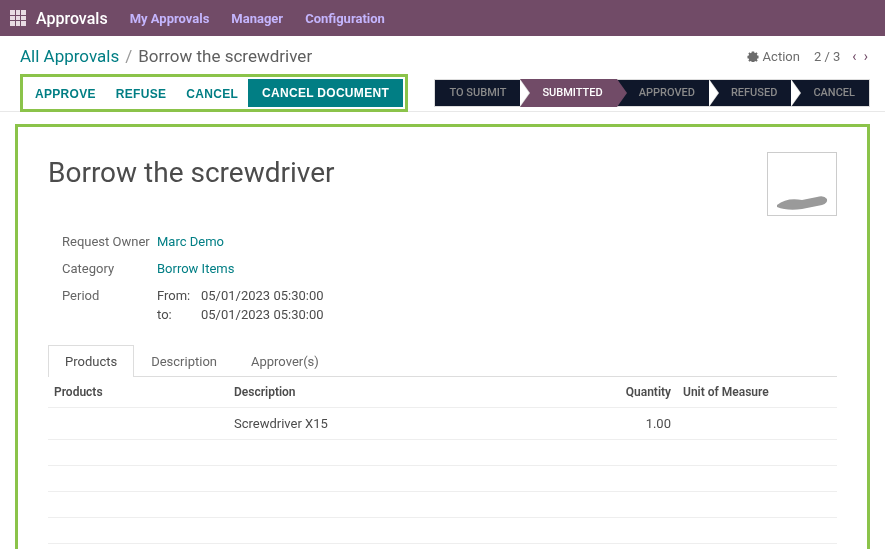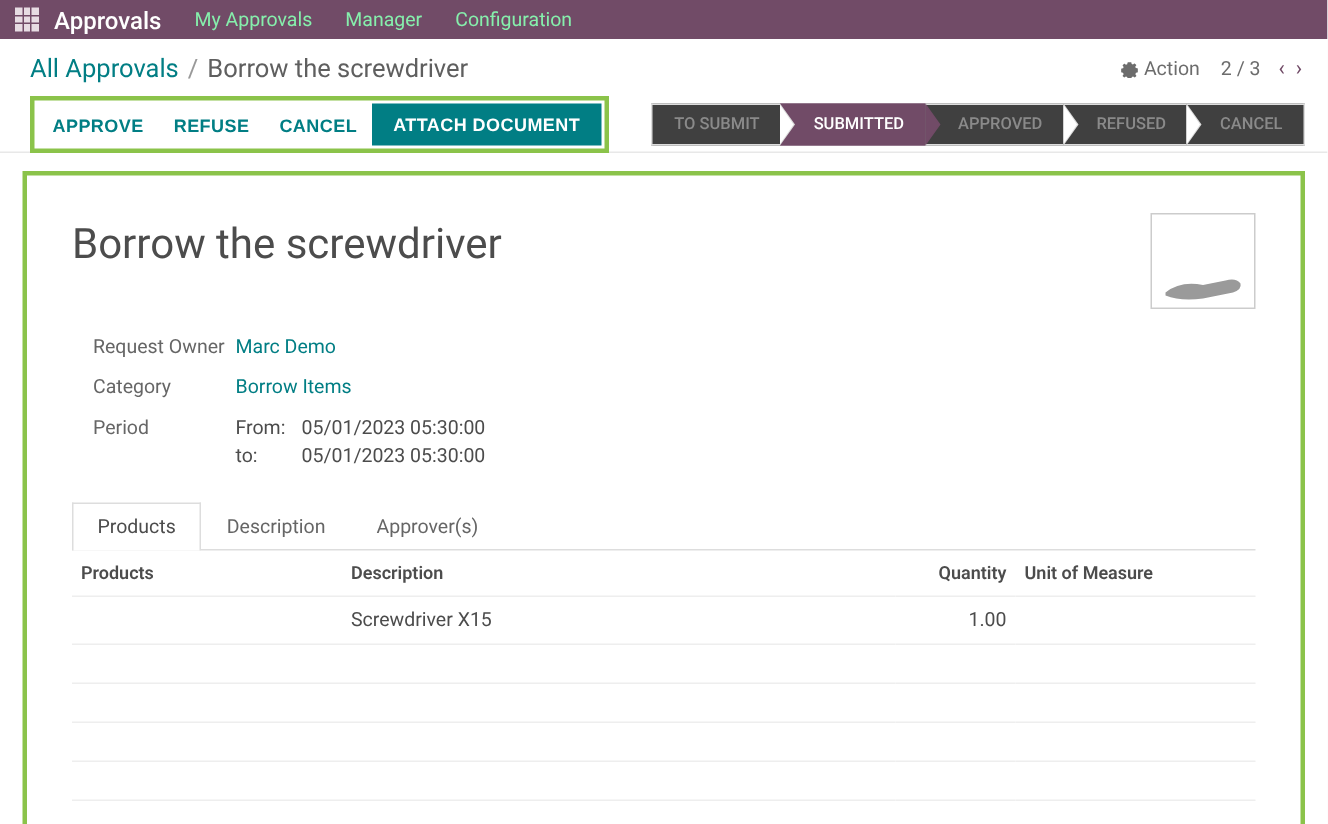--- a/index.html
+++ b/index.html
@@ -1,37 +1,37 @@
 <!DOCTYPE html>
 <html><head>
 <meta charset="utf-8">
 <style>
 * { box-sizing: border-box; margin: 0; padding: 0; }
 body { font-family: -apple-system, BlinkMacSystemFont, "Segoe UI", Roboto, sans-serif; font-size: 13px; color: #4c4c4c; background: #f9f9f9; width: 885px; }
-.topbar { background: #714B67; color: #e7dce3; height: 26px; display: flex; align-items: center; padding: 0 10px; }
+.topbar { background: #714B67; color: #e7dce3; height: 36px; display: flex; align-items: center; padding: 0 10px; }
 .topbar .apps-icon { width: 16px; height: 16px; display: grid; grid-template-columns: repeat(3,1fr); grid-template-rows: repeat(3,1fr); gap: 1px; margin-right: 10px; }
 .topbar .apps-icon span { background: #e7dce3; }
 .topbar .brand { font-size: 16px; font-weight: 500; color: #fff; margin-right: 22px; }
-.topbar .nav-item { color: #86efac; font-size: 13px; margin-right: 22px; cursor: pointer; }
+.topbar .nav-item { color: #c4b5fd; font-size: 13px; margin-right: 22px; cursor: pointer; font-weight: bold; }
 .content-wrap { background: #fff; padding: 0; }
 .header-row { display: flex; align-items: center; justify-content: space-between; padding: 10px 15px 8px 20px; }
 .breadcrumb { font-size: 17px; color: #5f5f5f; display: flex; align-items: center; gap: 6px; }
 .breadcrumb .root { color: #017e84; cursor: pointer; }
 .breadcrumb .sep { color: #999; }
 .header-right { display: flex; align-items: center; gap: 14px; color: #6c6c6c; font-size: 13px; }
 .action-btn { display: flex; align-items: center; gap: 4px; cursor: pointer; }
 .gear { width: 12px; height: 12px; }
 .pager { display: flex; align-items: center; gap: 10px; }
 .pager-arrows span { color: #714B67; font-size: 14px; cursor: pointer; padding: 0 2px; }
 .toolbar-row { display: flex; align-items: center; justify-content: space-between; border-bottom: 1px solid #e8e8e8; padding: 0 0 0 20px; height: 38px; }
 .action-buttons { display: flex; align-items: flex-end; gap: 0; border: 3px solid #8bc34a; padding: 2px; }
 .btn-flat { background: none; border: none; color: #017e84; font-size: 12px; font-weight: 600; letter-spacing: 0.3px; padding: 6px 10px; cursor: pointer; }
 .btn-primary { background: #017e84; color: #fff; border: none; font-size: 12px; font-weight: 600; letter-spacing: 0.3px; padding: 7px 14px; cursor: pointer; }
 .status-bar { display: flex; align-items: stretch; height: 28px; margin-right: 15px; }
-.status-step { position: relative; display: flex; align-items: center; padding: 0 14px 0 22px; font-size: 11px; font-weight: 500; color: #8a8a8a; background: #404040; border-top: 1px solid #ddd; border-bottom: 1px solid #ddd; cursor: pointer; }
+.status-step { position: relative; display: flex; align-items: center; padding: 0 14px 0 22px; font-size: 11px; font-weight: 500; color: #8a8a8a; background: #0f172a; border-top: 1px solid #ddd; border-bottom: 1px solid #ddd; cursor: pointer; }
 .status-step:first-child { padding-left: 14px; border-left: 1px solid #ddd; }
 .status-step::after { content: ""; position: absolute; right: -9px; top: 0; width: 0; height: 0; border-top: 13px solid transparent; border-bottom: 13px solid transparent; border-left: 9px solid #fff; z-index: 2; }
 .status-step::before { content: ""; position: absolute; right: -10px; top: -1px; width: 0; height: 0; border-top: 14px solid transparent; border-bottom: 14px solid transparent; border-left: 10px solid #ddd; z-index: 1; }
 .status-step.active { background: #714B67; color: #fff; border-color: #714B67; }
 .status-step.active::after { border-left-color: #714B67; }
 .status-step.active::before { border-left-color: #714B67; }
 .status-step:last-child::after, .status-step:last-child::before { display:none; }
 .status-step:last-child { border-right: 1px solid #ddd; }
 .form-area { margin: 12px 15px 15px 15px; border: 3px solid #8bc34a; padding: 25px 30px 20px 30px; min-height: 420px; position: relative; }
 .form-head { display: flex; justify-content: space-between; align-items: flex-start; }
@@ -98,21 +98,21 @@
         </span>
       </div>
     </div>
   </div>
 
   <div class="toolbar-row">
     <div class="action-buttons">
       <button class="btn-flat">APPROVE</button>
       <button class="btn-flat">REFUSE</button>
       <button class="btn-flat">CANCEL</button>
-      <button class="btn-primary">ATTACH DOCUMENT</button>
+      <button class="btn-primary">CANCEL DOCUMENT</button>
     </div>
     <div class="status-bar">
       <div class="status-step">TO SUBMIT</div>
       <div class="status-step active">SUBMITTED</div>
       <div class="status-step">APPROVED</div>
       <div class="status-step">REFUSED</div>
       <div class="status-step">CANCEL</div>
     </div>
   </div>
 

